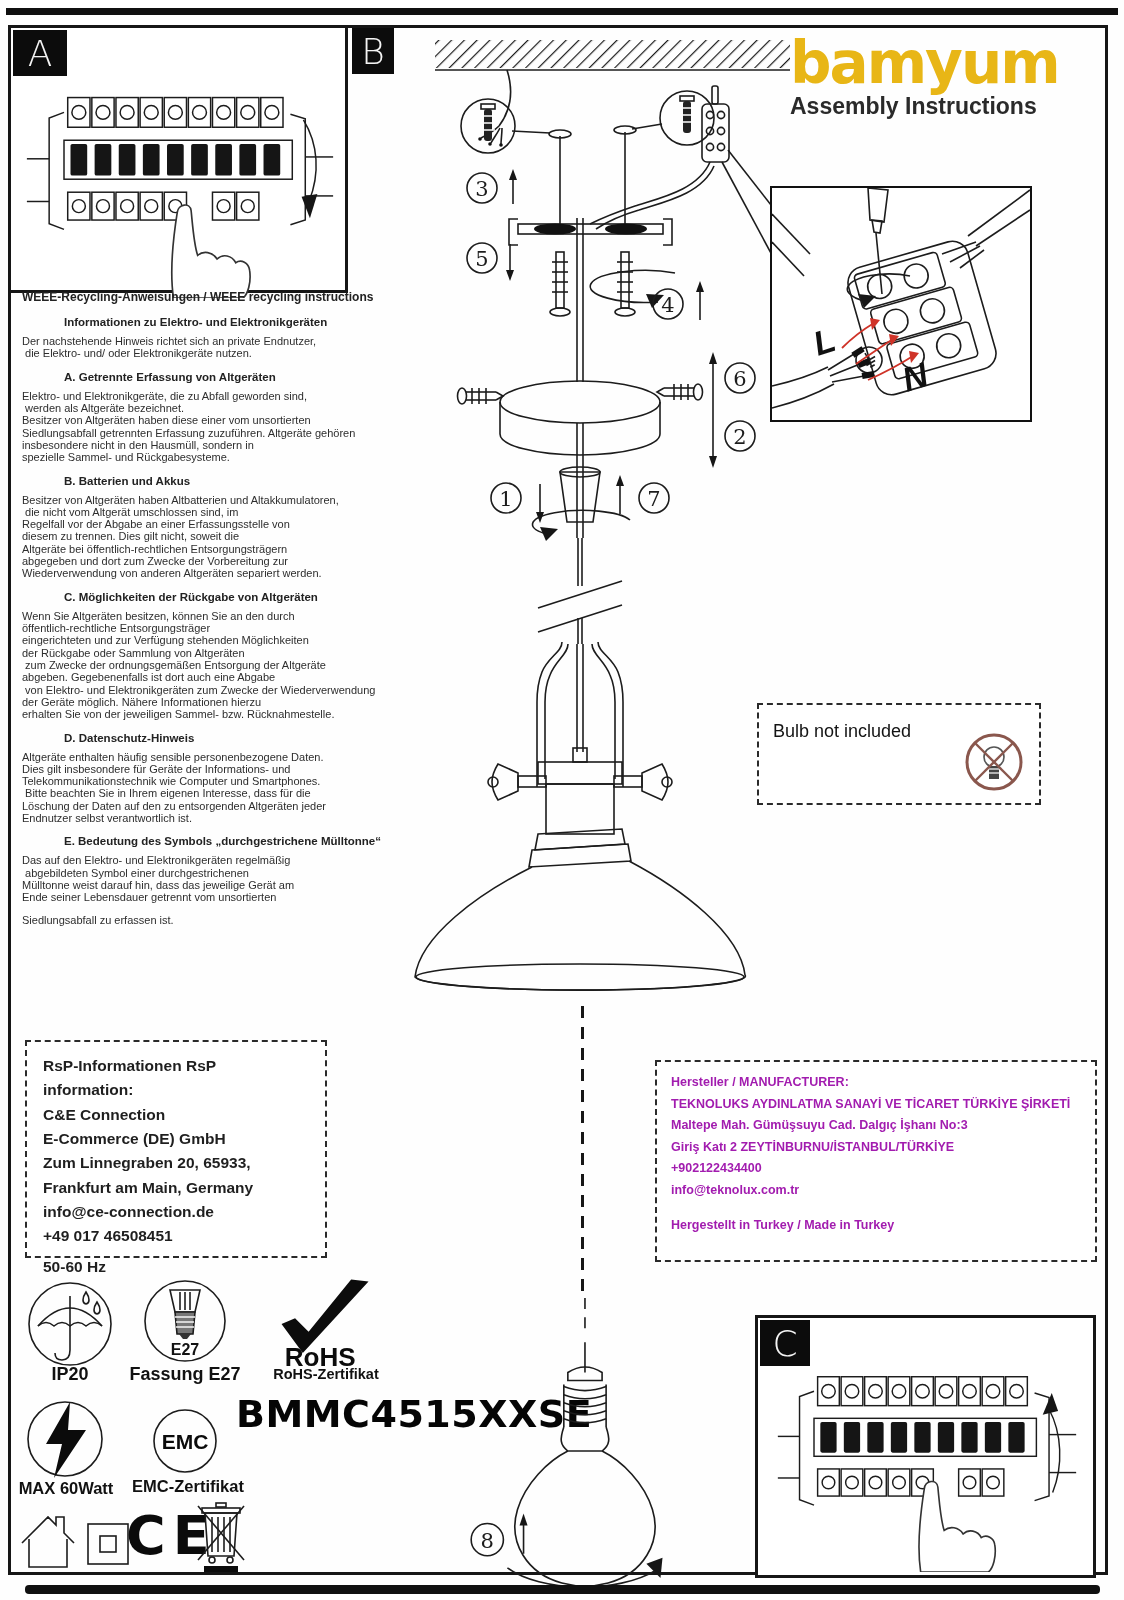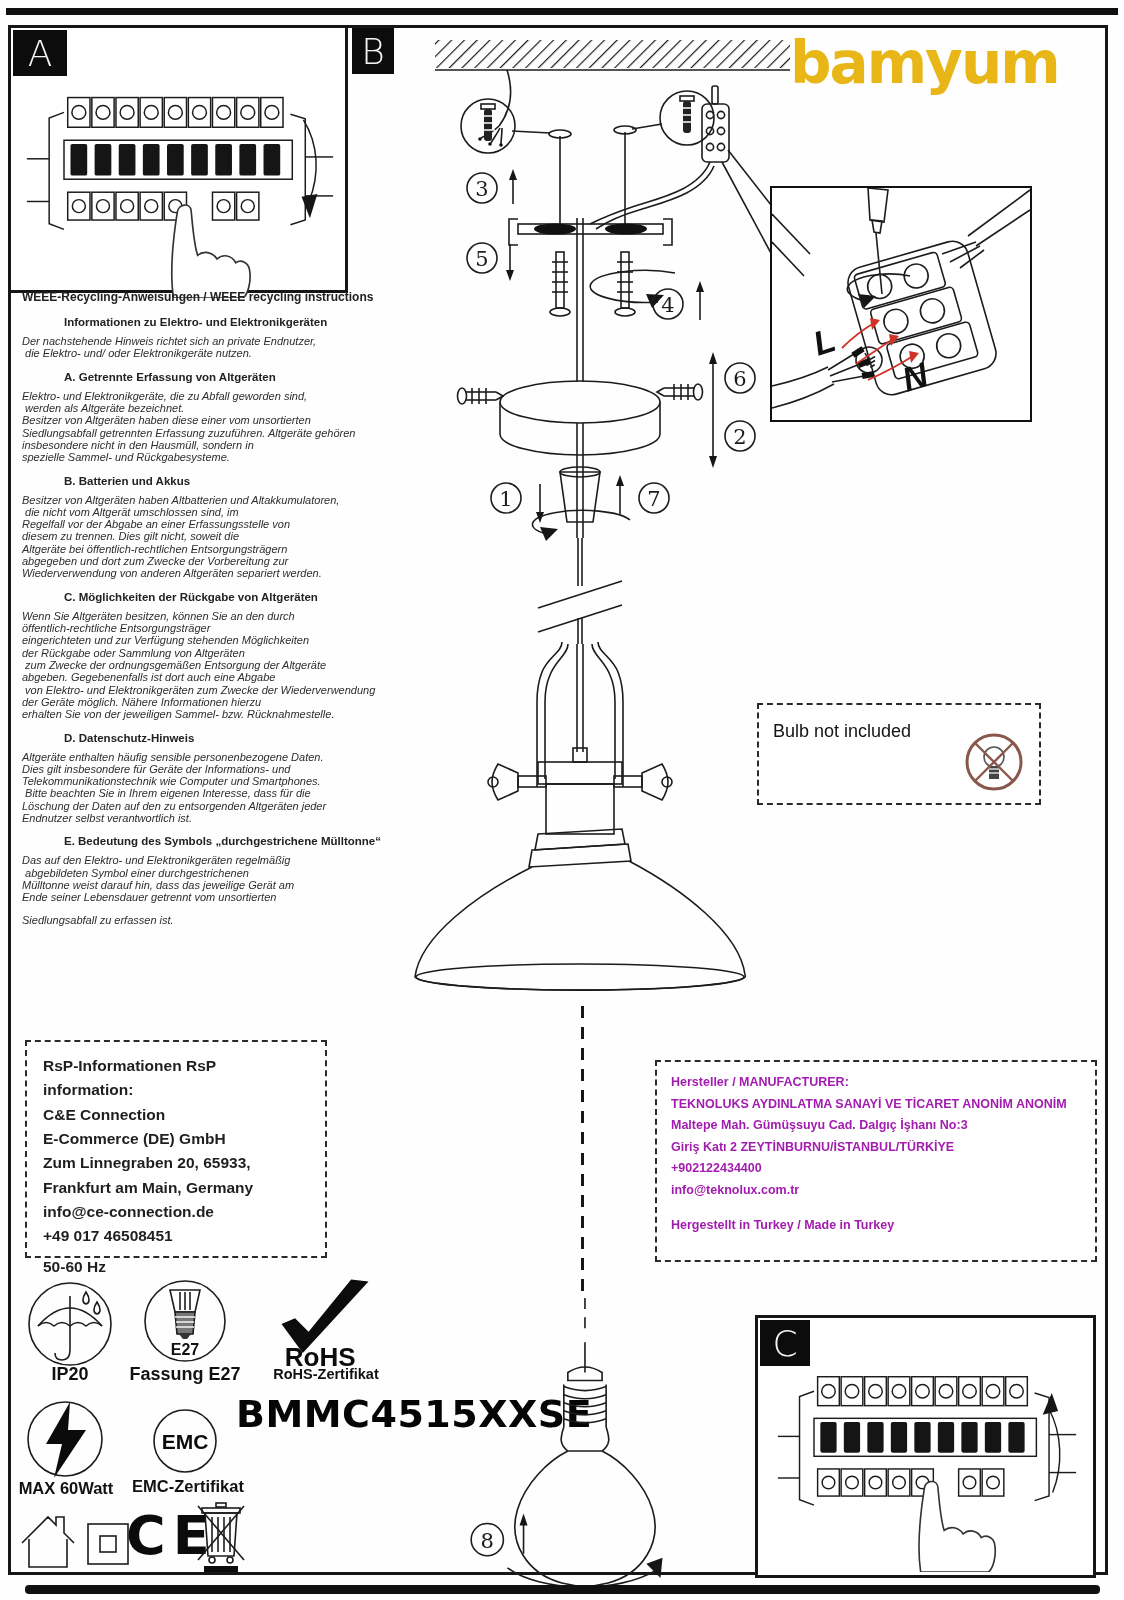--- a/index.html
+++ b/index.html
@@ -14,21 +14,21 @@
         font-family:"DejaVu Sans",sans-serif;font-weight:200;font-size:36px;}
   
   .brand{left:790px;top:34px;width:312px;text-align:left;z-index:2;}
   .brand .logo{font-family:"DejaVu Sans",sans-serif;font-weight:bold;font-size:58px;letter-spacing:-2px;
         color:#e8b616;line-height:1.0;}
   .brand .sub{font-size:23px;font-weight:bold;color:#2a2a2a;line-height:1.25;}
   
   .weee{left:22px;top:290px;width:424px;color:#2d2d2d;}
   .weee h3{font-size:12px;margin:0 0 12px 0;color:#222;}
   .weee h4{font-size:11.5px;margin:11px 0 7px 0;color:#222;padding-left:42px;}
-  .weee p{font-size:11px;line-height:1.12;margin:0 0 4px 0;white-space:pre;font-style:italic;}
+  .weee p{font-size:11px;line-height:1.12;margin:0 0 4px 0;white-space:pre;}
   
   .dashbox{border:2.5px dashed #2a2a2a;box-sizing:border-box;background:#fff;}
   .rsp{left:25px;top:1040px;width:302px;height:218px;padding:12px 16px;}
   .rsp div{font-size:15.5px;font-weight:bold;line-height:1.57;color:#1f1f1f;}
   .man{left:655px;top:1060px;width:442px;height:202px;padding:10px 14px;}
   .man div{font-size:12.5px;font-weight:bold;line-height:1.72;color:#a21caf;}
   .man .origin{margin-top:14px;}
   .bulbnote{left:757px;top:703px;width:284px;height:102px;padding:10px 14px;}
   .bulbnote div{font-size:18px;font-weight:500;color:#131313;line-height:1.8;}
   .cert-label{font-weight:bold;text-align:center;color:#111;}
@@ -128,20 +128,21 @@
       <polygon points="296,141 313,138 305,164" fill="#161616"></polygon>
     </svg>
   </div>
 
   <div class="abs corner-label" style="left:352px;top:28px;width:42px;height:46px;">
       <span>B</span>
     </div>
 
   <div class="abs brand">
     <div class="logo">bamyum</div>
+    <div class="sub">Assembly Instructions</div>
   </div>
 
   <svg class="abs" style="left:410px;top:30px;" width="390" height="985" viewBox="0 0 390 985">
 
     <rect x="25" y="10" width="355" height="28" fill="url(#hatch)"></rect>
     <line x1="25" y1="40" x2="380" y2="40" class="ln" stroke-width="3.5"></line>
 
     <path d="M97,40 C104,62 101,80 89,96" class="ln" stroke-width="2"></path>
     <path d="M89,96 C84,101 77,105 71,108" class="ln"></path>
     <path d="M90,98 C87,104 83,109 81,113" class="ln"></path>
@@ -437,21 +438,21 @@
     <div>E-Commerce (DE) GmbH</div>
     <div>Zum Linnegraben 20, 65933,</div>
     <div>Frankfurt am Main, Germany</div>
     <div>info@ce-connection.de</div>
     <div>+49 017 46508451</div>
     <div style="margin-top:6px">50-60 Hz</div>
   </div>
 
   <div class="abs dashbox man">
     <div>Hersteller / MANUFACTURER:</div>
-    <div>TEKNOLUKS AYDINLATMA SANAYİ VE TİCARET ANONİM ANONİM</div>
+    <div>TEKNOLUKS AYDINLATMA SANAYİ VE TİCARET TÜRKİYE ŞİRKETİ</div>
     <div>Maltepe Mah. Gümüşsuyu Cad. Dalgıç İşhanı No:3</div>
     <div>Giriş Katı 2 ZEYTİNBURNU/İSTANBUL/TÜRKİYE</div>
     <div>+902122434400</div>
     <div>info@teknolux.com.tr</div>
     <div class="origin">Hergestellt in Turkey / Made in Turkey</div>
   </div>
 
   <svg class="abs" style="left:26px;top:1280px;" width="88" height="88" viewBox="0 0 88 88">
     <circle cx="44" cy="44" r="41" class="ln" stroke-width="3"></circle>
     <path d="M12,46 Q44,10 76,46" class="ln" stroke-width="2.4"></path>

